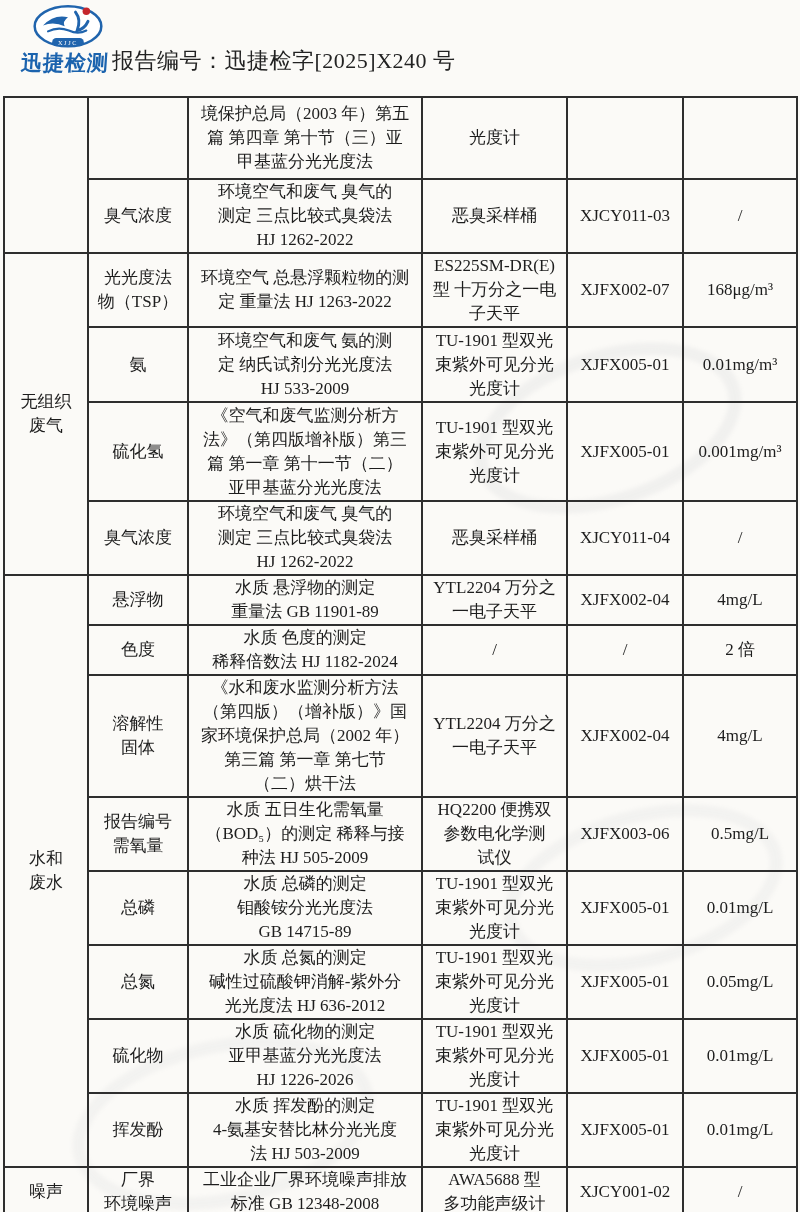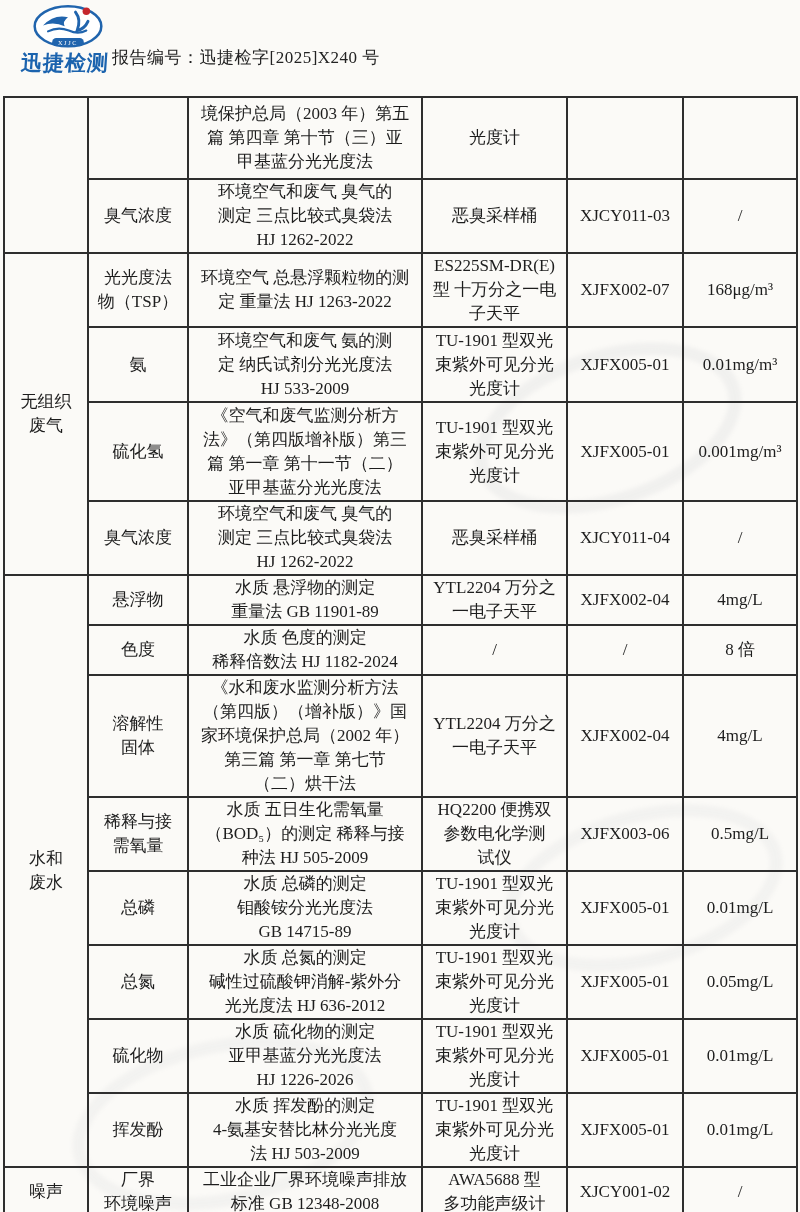--- a/index.html
+++ b/index.html
@@ -11,21 +11,21 @@
   }
   
   .logo-box{position:absolute;left:26px;top:3px;width:84px;height:50px;}
   .brand{
     position:absolute;left:10px;top:49px;width:110px;text-align:center;
     font-size:21px;font-weight:bold;color:#1b63ae;
     transform:skewX(-4deg);letter-spacing:1px;
   }
   .report-line{
     position:absolute;left:112px;top:46px;
-    font-size:17px;color:#222;letter-spacing:0.5px;
+    font-size:22px;color:#222;letter-spacing:0.5px;
   }
   
   table.report{
     position:absolute;left:3px;top:96px;width:793px;
     border-collapse:collapse;table-layout:fixed;
   }
   table.report td{
     border:2px solid #2e2e2e;
     text-align:center;vertical-align:middle;
     font-size:17px;line-height:24px;
@@ -147,37 +147,37 @@
 一电子天平</td>
       <td>XJFX002-04</td>
       <td>4mg/L</td>
     </tr>
     <tr style="height:48px">
       <td>色度</td>
       <td>水质 色度的测定
 稀释倍数法 HJ 1182-2024</td>
       <td>/</td>
       <td>/</td>
-      <td>8 倍</td>
+      <td>2 倍</td>
     </tr>
     <tr style="height:117px">
       <td>溶解性
 固体</td>
       <td>《水和废水监测分析方法
 （第四版）（增补版）》国
 家环境保护总局（2002 年）
 第三篇 第一章 第七节
 （二）烘干法</td>
       <td>YTL2204 万分之
 一电子天平</td>
       <td>XJFX002-04</td>
       <td>4mg/L</td>
     </tr>
     <tr style="height:74px">
-      <td>稀释与接
+      <td>报告编号
 需氧量</td>
       <td>水质 五日生化需氧量
 （BOD₅）的测定 稀释与接
 种法 HJ 505-2009</td>
       <td>HQ2200 便携双
 参数电化学测
 试仪</td>
       <td>XJFX003-06</td>
       <td>0.5mg/L</td>
     </tr>

